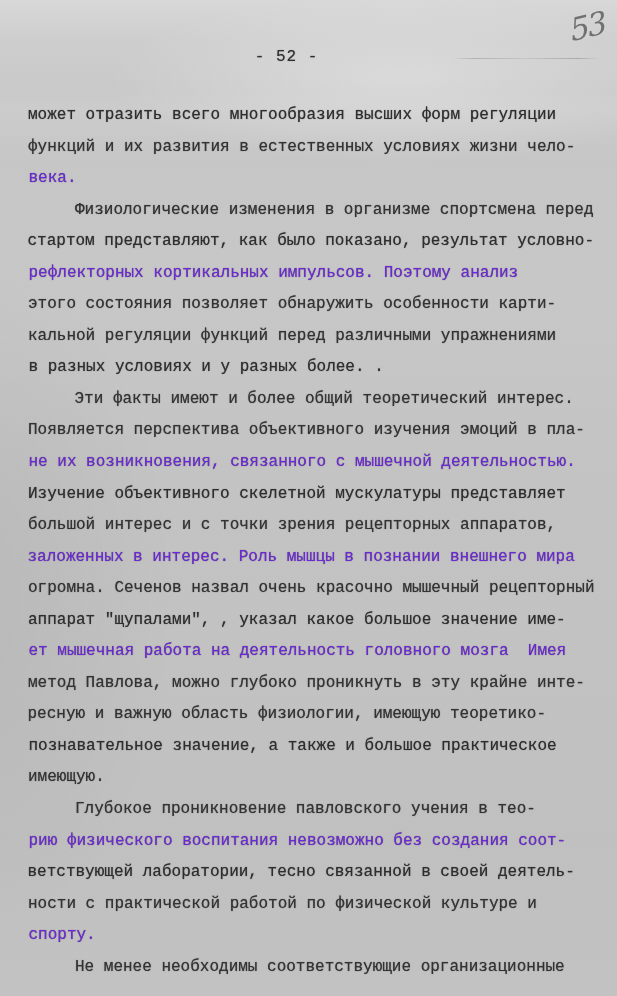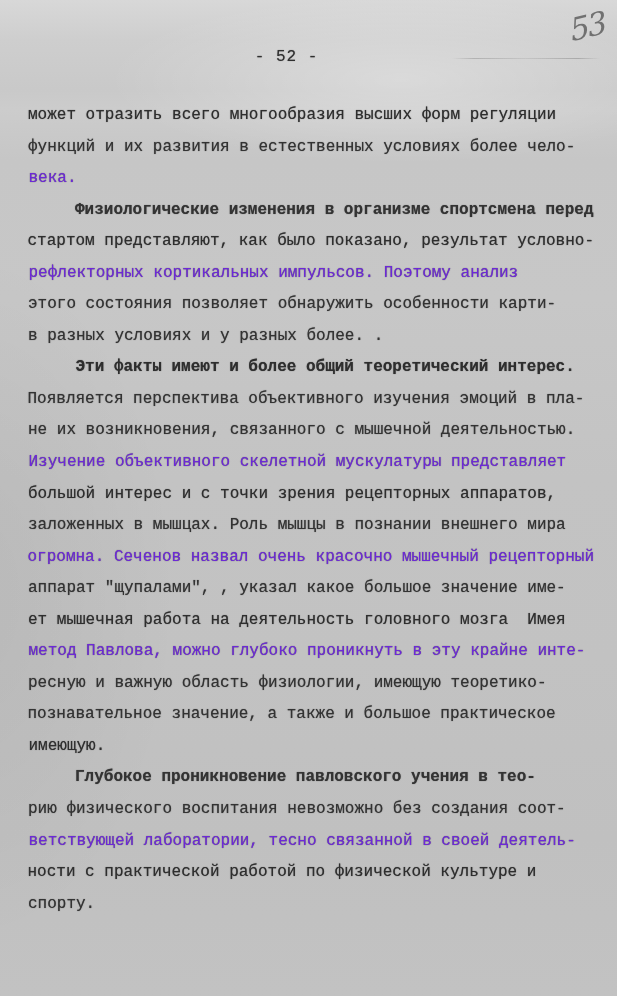--- a/index.html
+++ b/index.html
@@ -53,54 +53,56 @@
     left: 28px;
     right: 6px;
   }
   .line {
     white-space: pre;
     font-size: 16px;
     line-height: 31.55px;
     color: #333333;
     text-shadow: 0 0 1px rgba(48,48,48,0.75);
   }
-  .line.indent { padding-left: 47px; font-weight: bold; }
+  .line.indent { padding-left: 47px; }
   
   .line:nth-child(3n)   { color: #6d28d9; transform: translateX(0.5px); }
   .line:nth-child(4n+1) { color: #2e2e2e; }
   .line:nth-child(5n)   { transform: translateX(-0.5px); }
 </style>
 </head>
 <body>
 
 <div class="sheet">
   <div class="handwritten">53</div>
   <div class="scratch"></div>
   <div class="page-number">- 52 -</div>
   <div class="doc-body">
       <div class="line">может отразить всего многообразия высших форм регуляции</div>
-      <div class="line">функций и их развития в естественных условиях более чело-</div>
+      <div class="line">функций и их развития в естественных условиях жизни чело-</div>
       <div class="line">века.</div>
       <div class="line indent">Физиологические изменения в организме спортсмена перед</div>
       <div class="line">стартом представляют, как было показано, результат условно-</div>
       <div class="line">рефлекторных кортикальных импульсов. Поэтому анализ</div>
       <div class="line">этого состояния позволяет обнаружить особенности карти-</div>
+      <div class="line">кальной регуляции функций перед различными упражнениями</div>
       <div class="line">в разных условиях и у разных более. .</div>
       <div class="line indent">Эти факты имеют и более общий теоретический интерес.</div>
       <div class="line">Появляется перспектива объективного изучения эмоций в пла-</div>
       <div class="line">не их возникновения, связанного с мышечной деятельностью.</div>
       <div class="line">Изучение объективного скелетной мускулатуры представляет</div>
       <div class="line">большой интерес и с точки зрения рецепторных аппаратов,</div>
-      <div class="line">заложенных в мышцах. Роль мышцы в познании внешнего мира</div>
+      <div class="line">заложенных в интерес. Роль мышцы в познании внешнего мира</div>
       <div class="line">огромна. Сеченов назвал очень красочно мышечный рецепторный</div>
       <div class="line">аппарат "щупалами", , указал какое большое значение име-</div>
       <div class="line">ет мышечная работа на деятельность головного мозга  Имея</div>
       <div class="line">метод Павлова, можно глубоко проникнуть в эту крайне инте-</div>
       <div class="line">ресную и важную область физиологии, имеющую теоретико-</div>
       <div class="line">познавательное значение, а также и большое практическое</div>
       <div class="line">имеющую.</div>
       <div class="line indent">Глубокое проникновение павловского учения в тео-</div>
       <div class="line">рию физического воспитания невозможно без создания соот-</div>
       <div class="line">ветствующей лаборатории, тесно связанной в своей деятель-</div>
       <div class="line">ности с практической работой по физической культуре и</div>
       <div class="line">спорту.</div>
+      <div class="line indent">Не менее необходимы соответствующие организационные</div>
     </div>
 </div>
 
 </body></html>

